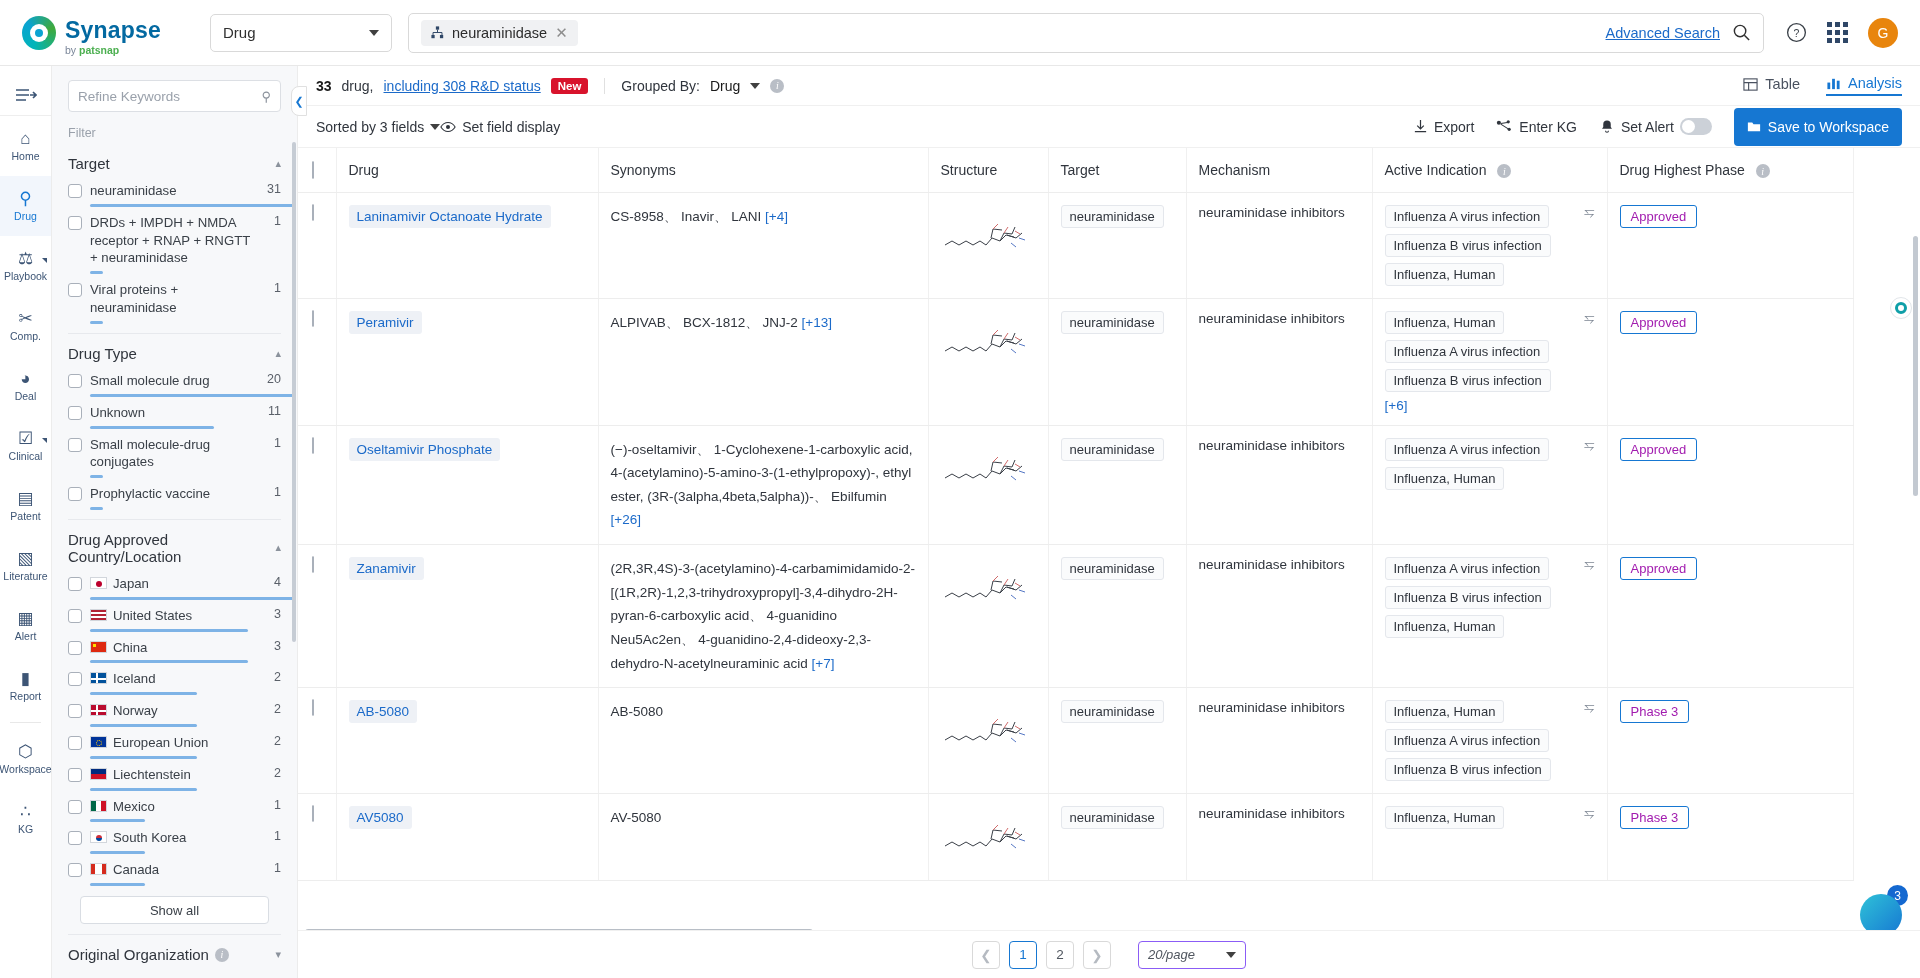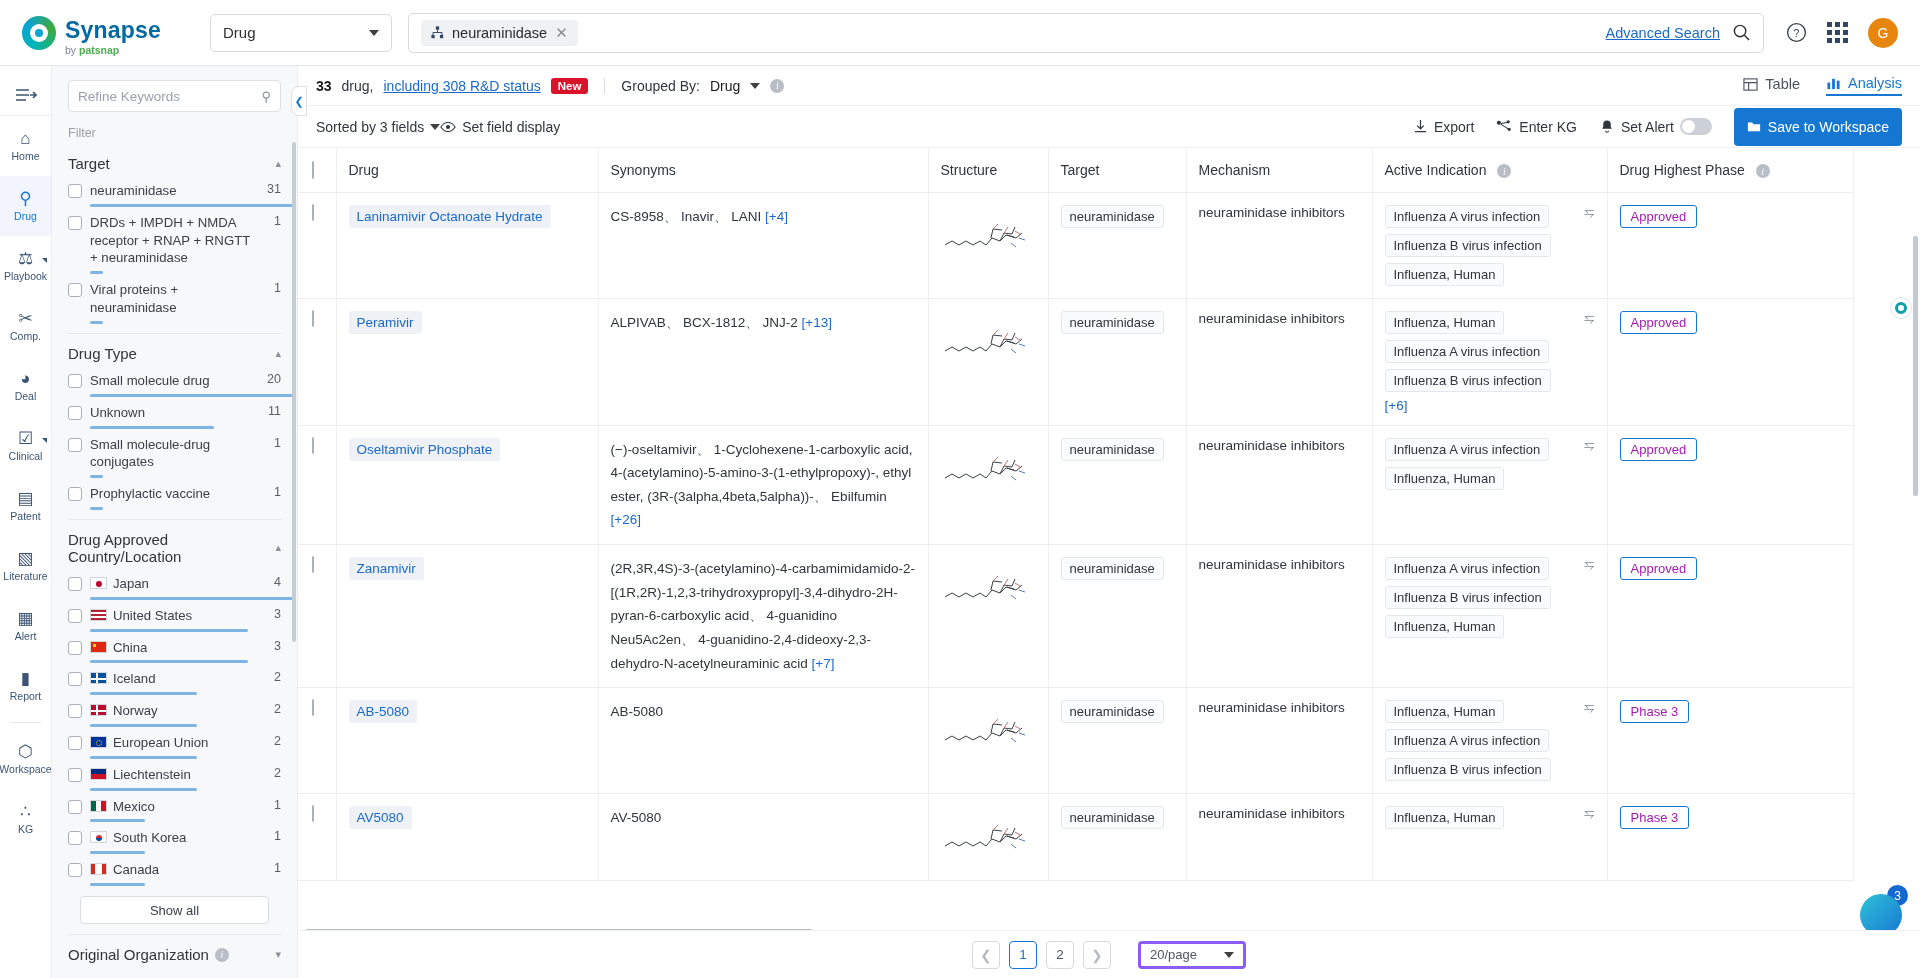--- a/index.html
+++ b/index.html
@@ -191,23 +191,23 @@
   
   .pager {
     position: absolute; bottom: 0; left: 298px; right: 0; height: 48px;
     display: flex; align-items: center; justify-content: center; gap: 9px;
     background: #fff; border-top: 1px solid #f0f0f0;
   }
   .pg { width: 28px; height: 28px; border: 1px solid #d9d9d9; border-radius: 4px; background:#fff;
         display: flex; align-items: center; justify-content: center; font-size: 13.5px; color: #50565f; cursor: pointer; }
   .pg.active { border-color: #1677d2; color: #1677d2; }
   .pg.nav { color: #b5bac1; }
-  .perpage { margin-left: 18px; width: 108px; height: 28px; border: 3px solid #8b5cf6; border-radius: 4px;
+  .perpage { margin-left: 18px; width: 108px; height: 28px; border: 1px solid #8b5cf6; border-radius: 4px;
              display: flex; align-items: center; justify-content: space-between; padding: 0 9px;
-             font-size: 13px; color: #50565f; cursor: pointer; }
+             font-size: 13px; color: #50565f; cursor: pointer; font-style: italic; }
 
   
   .fab-teal { position: absolute; right: 8px; top: 231px; width: 22px; height: 22px; border-radius: 50%;
               background: #fff; border: 1px solid #e2e6ea; display:flex;align-items:center;justify-content:center; }
   .fab-teal i { width: 12px; height: 12px; border-radius: 50%; border: 3px solid #0f9fa8; display:block;}
   .fab-main { position: absolute; right: 18px; bottom: 42px; width: 42px; height: 42px; border-radius: 50%;
               background: linear-gradient(135deg,#2fc2d8,#1677d2); cursor:pointer; }
   .fab-badge { position: absolute; right: 12px; bottom: 72px; min-width: 21px; height: 21px; border-radius: 11px;
                background: #1468d0; color: #fff; font-size: 12px; display:flex;align-items:center;justify-content:center; padding:0 5px;}
 </style>

